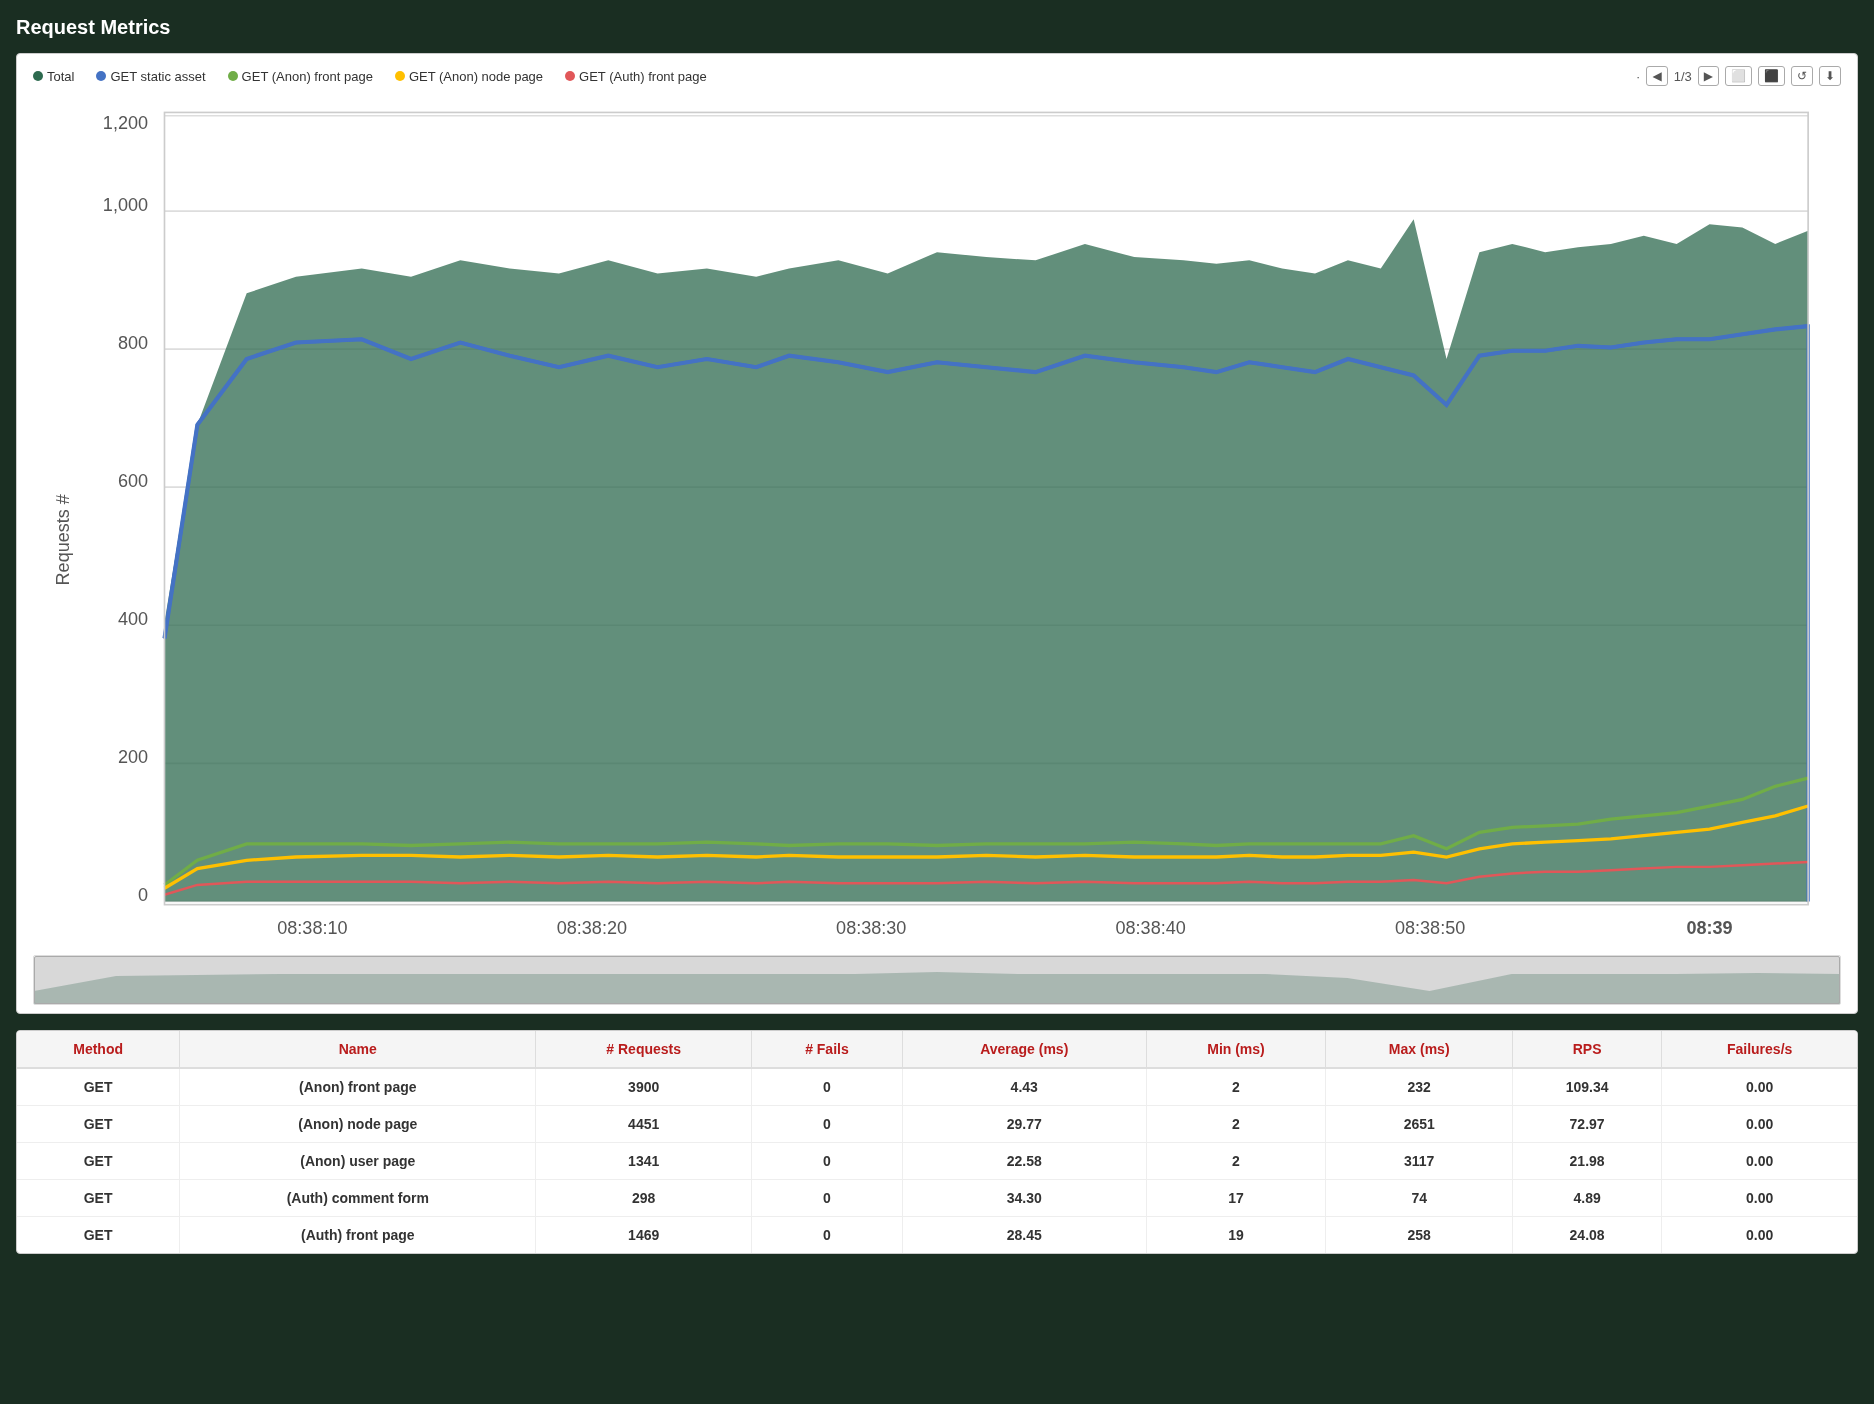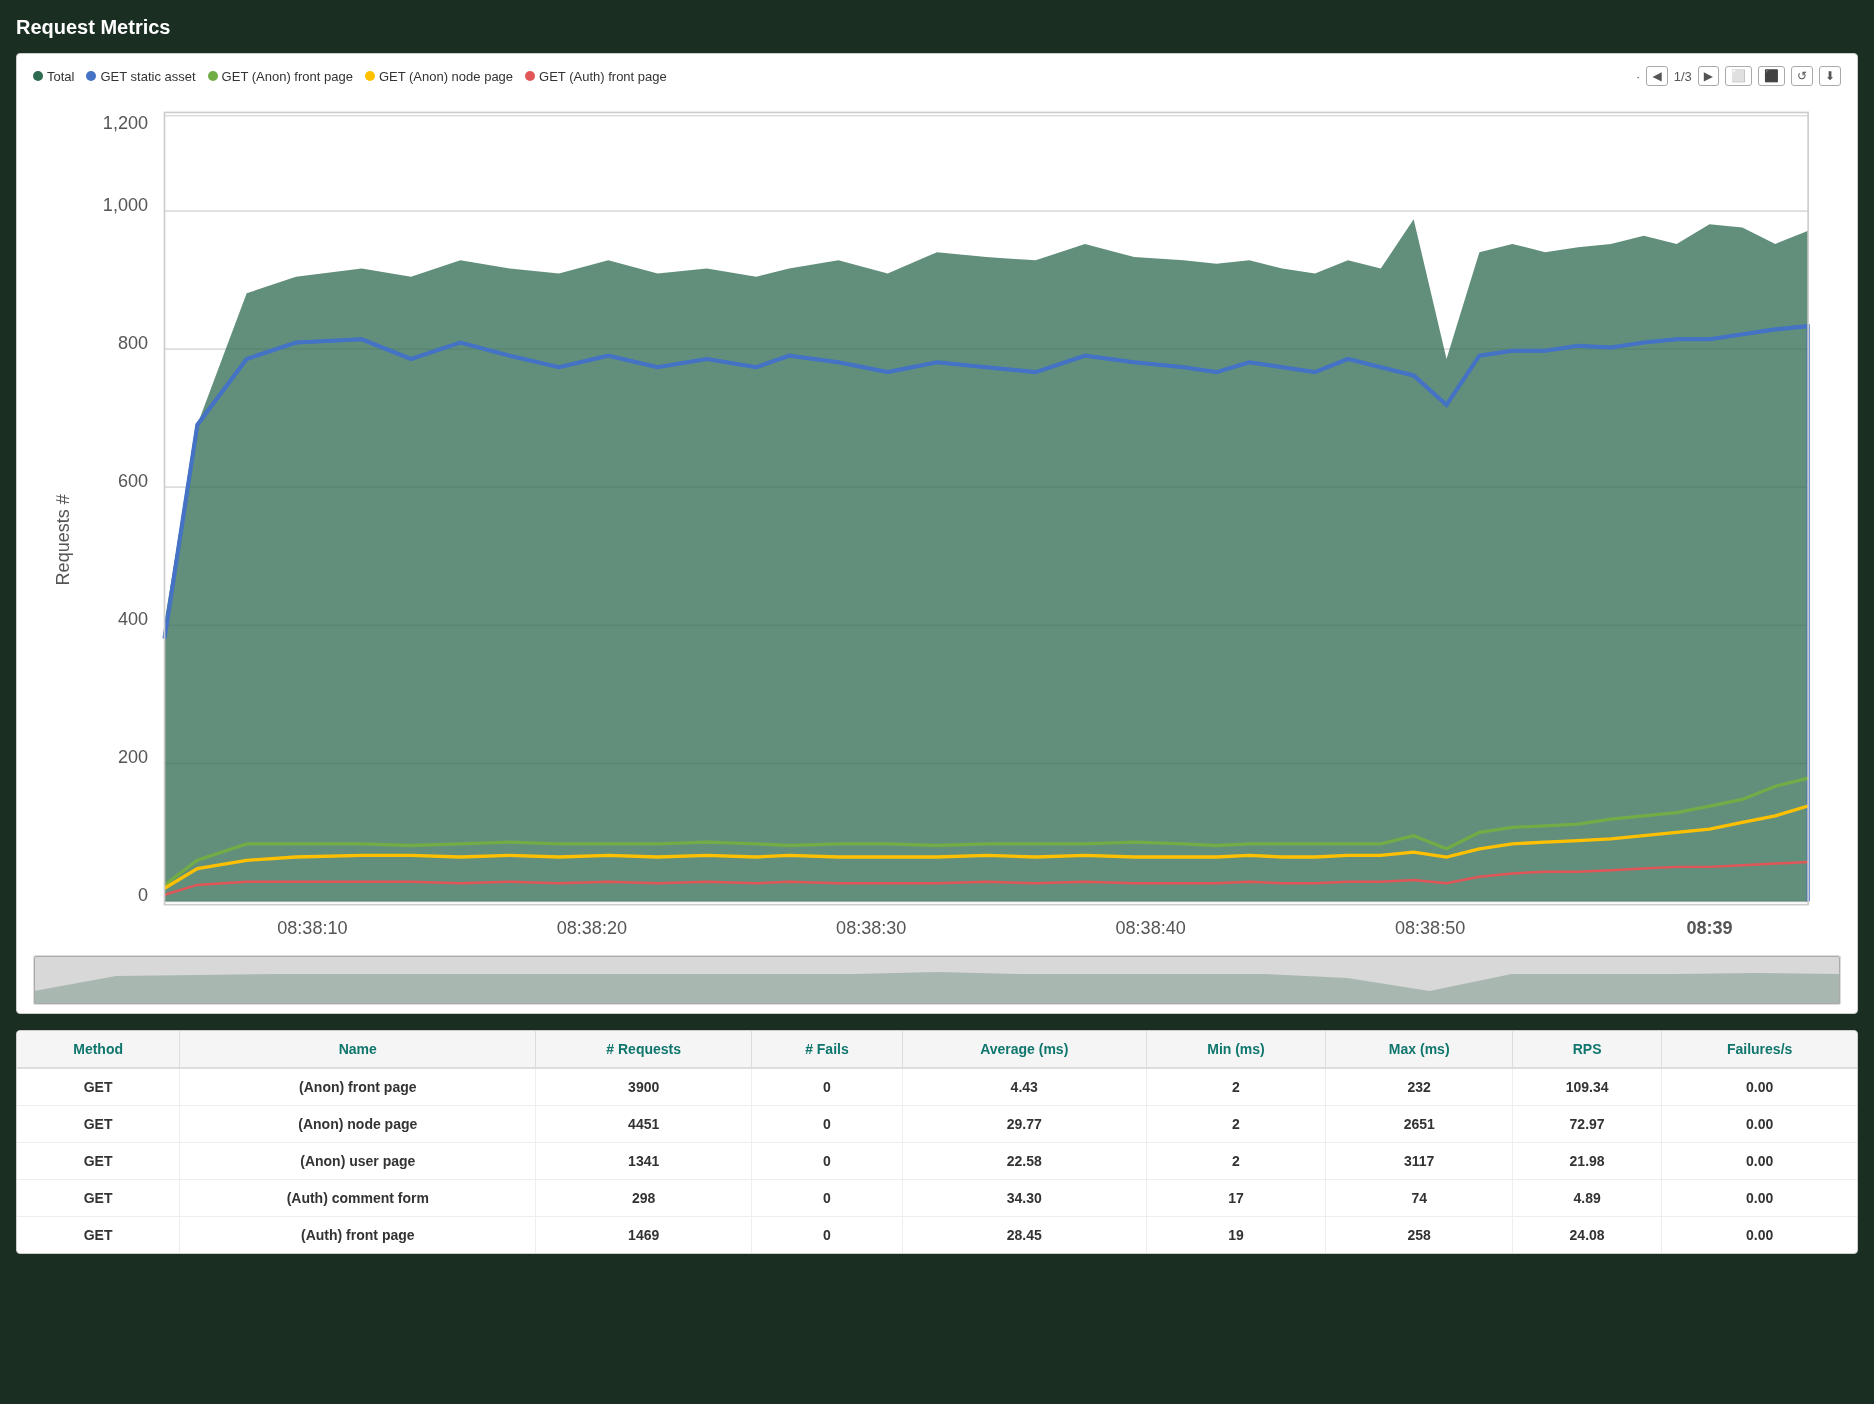--- a/index.html
+++ b/index.html
@@ -19,21 +19,21 @@
       background: #fff;
       border: 1px solid #ccc;
       border-radius: 4px;
       padding: 12px 16px 8px;
       margin-bottom: 16px;
     }
     .legend {
       display: flex;
       flex-wrap: wrap;
       align-items: center;
-      gap: 12px;
+      gap: 22px;
       margin-bottom: 10px;
       font-size: 13px;
       justify-content: center;
     }
     .legend-item {
       display: flex;
       align-items: center;
       gap: 4px;
     }
     .legend-dot {
@@ -93,21 +93,21 @@
     }
     thead tr {
       background: #f5f5f5;
     }
     thead th {
       padding: 10px 14px;
       text-align: center;
       font-weight: bold;
       border-bottom: 2px solid #ddd;
       border-right: 1px solid #ddd;
-      color: #0f766e;
+      color: #b91c1c;
     }
     thead th:last-child { border-right: none; }
     tbody tr {
       border-bottom: 1px solid #eee;
       font-weight: bold;
     }
     tbody tr:last-child { border-bottom: none; }
     tbody td {
       padding: 10px 14px;
       text-align: center;

